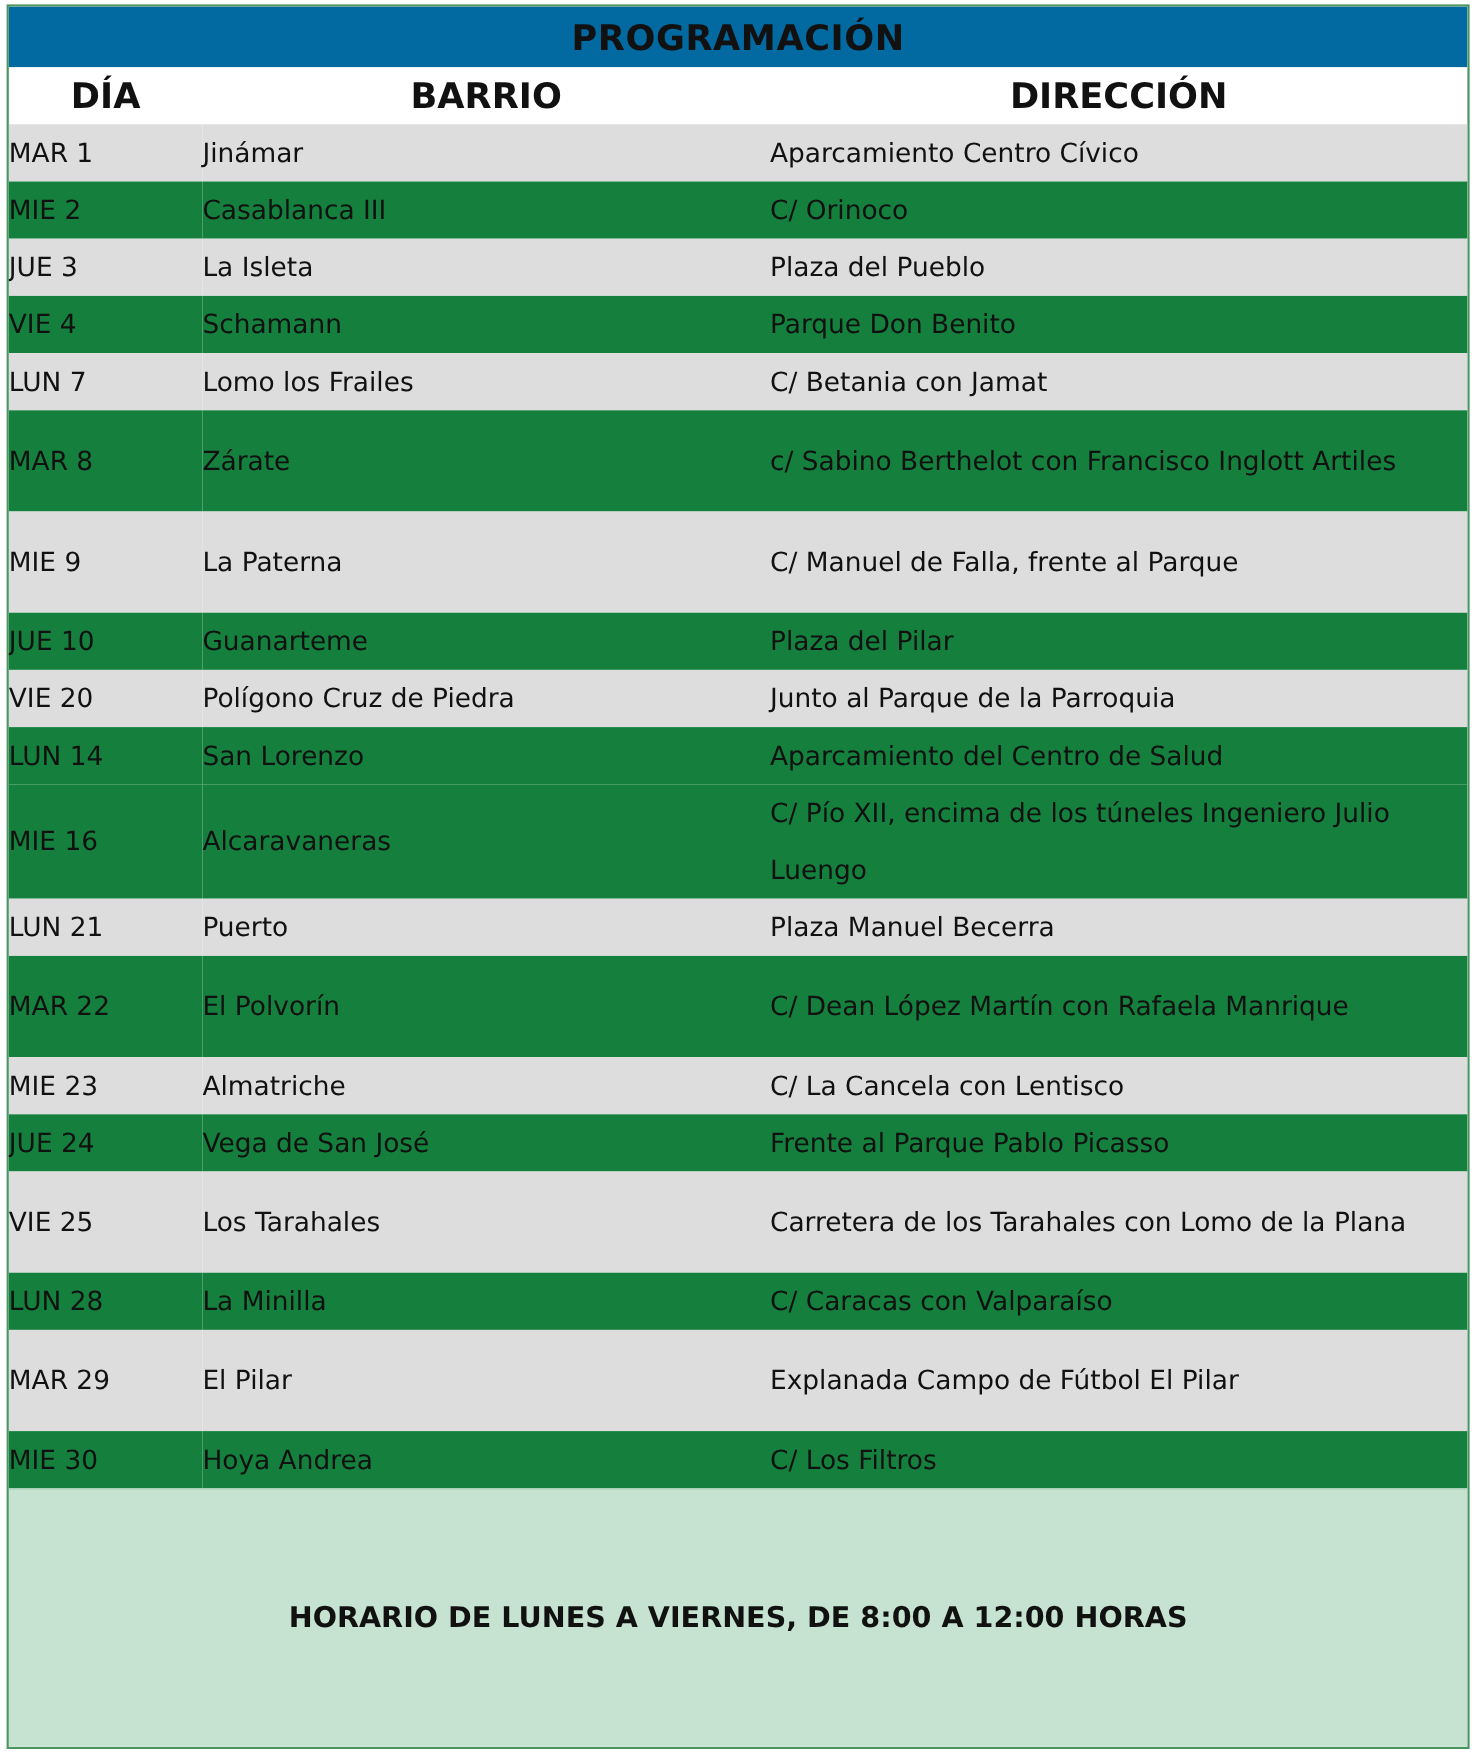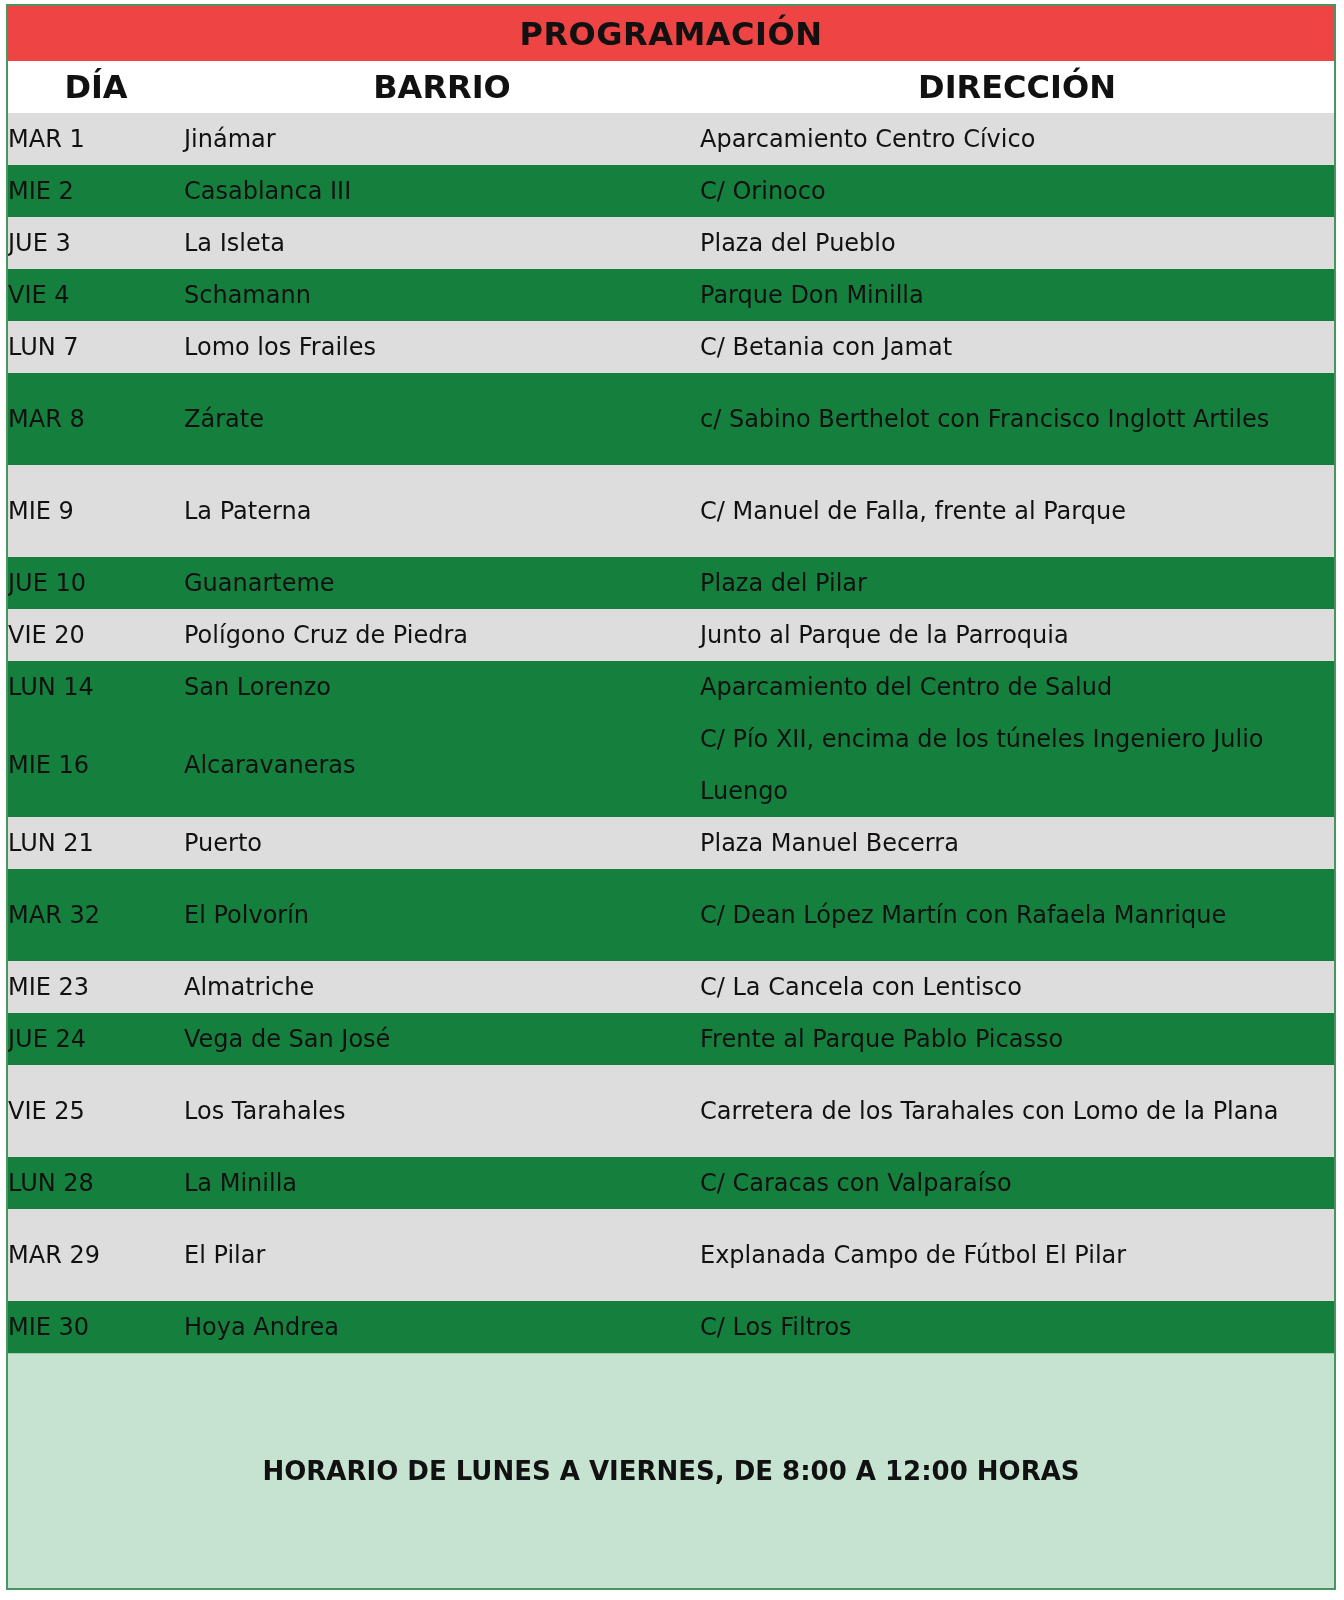--- a/index.html
+++ b/index.html
@@ -3,21 +3,21 @@
 <meta charset="utf-8">
 <style>
   html, body { margin: 0; padding: 0; background: #ffffff; }
   body { width: 1344px; height: 1600px; position: relative; font-family: "DejaVu Sans", sans-serif; color: #111; }
   .frame {
     position: absolute; left: 6px; top: 4px; width: 1330px; height: 1586px;
     border: 2px solid #4a9460; box-sizing: border-box; overflow: hidden;
     display: flex; flex-direction: column;
   }
   .title-bar {
-    height: 55px; background: #ef4444; display: flex; align-items: center; justify-content: center;
+    height: 55px; background: #0369a1; display: flex; align-items: center; justify-content: center;
     font-weight: bold; font-size: 32px; letter-spacing: 0.5px;
   }
   table { border-collapse: collapse; width: 100%; table-layout: fixed; border-radius: 27px; }
   col.c1 { width: 176px; }
   col.c2 { width: 516px; }
   col.c3 { width: 634px; }
   th { height: 52px; font-weight: bold; font-size: 32px; text-align: center; padding: 0; }
   td { font-size: 24px; text-align: left; line-height: 52px; padding: 0; vertical-align: middle; }
   tr.shaded td { background: #dddddd; }
   tr.plain td { background: #15803d; }
@@ -58,21 +58,21 @@
         <td>C/ Orinoco</td>
       </tr>
       <tr class="shaded r1">
         <td>JUE 3</td>
         <td>La Isleta</td>
         <td>Plaza del Pueblo</td>
       </tr>
       <tr class="plain r1">
         <td>VIE 4</td>
         <td>Schamann</td>
-        <td>Parque Don Minilla</td>
+        <td>Parque Don Benito</td>
       </tr>
       <tr class="shaded r1">
         <td>LUN 7</td>
         <td>Lomo los Frailes</td>
         <td>C/ Betania con Jamat</td>
       </tr>
       <tr class="plain r2">
         <td>MAR 8</td>
         <td>Zárate</td>
         <td>c/ Sabino Berthelot con Francisco Inglott Artiles</td>
@@ -101,21 +101,21 @@
         <td>MIE 16</td>
         <td>Alcaravaneras</td>
         <td>C/ Pío XII, encima de los túneles Ingeniero Julio Luengo</td>
       </tr>
       <tr class="shaded r1">
         <td>LUN 21</td>
         <td>Puerto</td>
         <td>Plaza Manuel Becerra</td>
       </tr>
       <tr class="plain r2">
-        <td>MAR 32</td>
+        <td>MAR 22</td>
         <td>El Polvorín</td>
         <td>C/ Dean López Martín con Rafaela Manrique</td>
       </tr>
       <tr class="shaded r1">
         <td>MIE 23</td>
         <td>Almatriche</td>
         <td>C/ La Cancela con Lentisco</td>
       </tr>
       <tr class="plain r1">
         <td>JUE 24</td>

